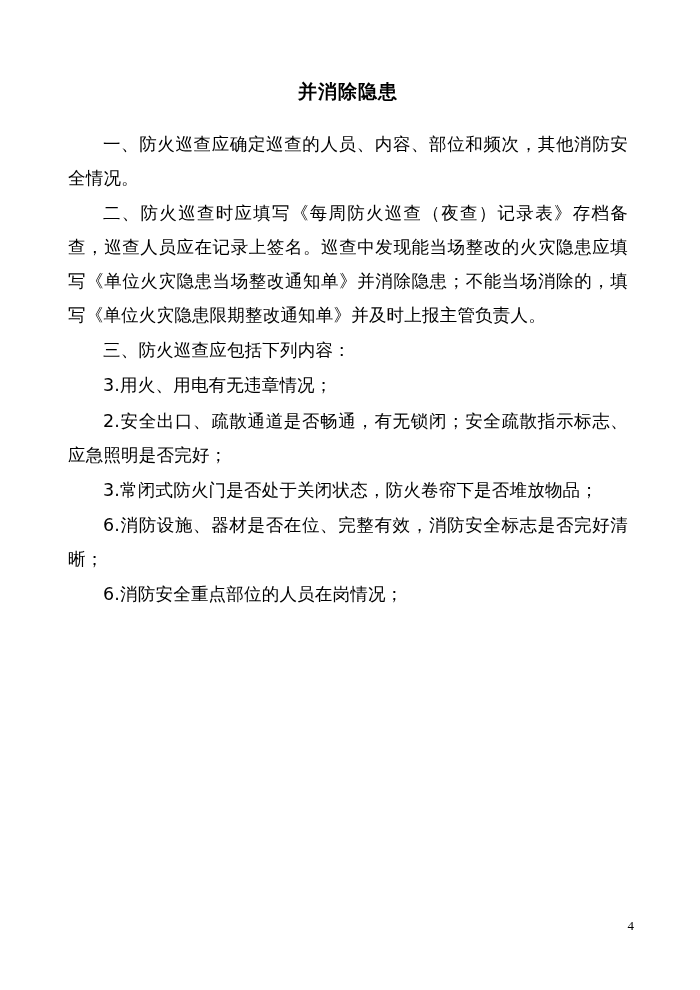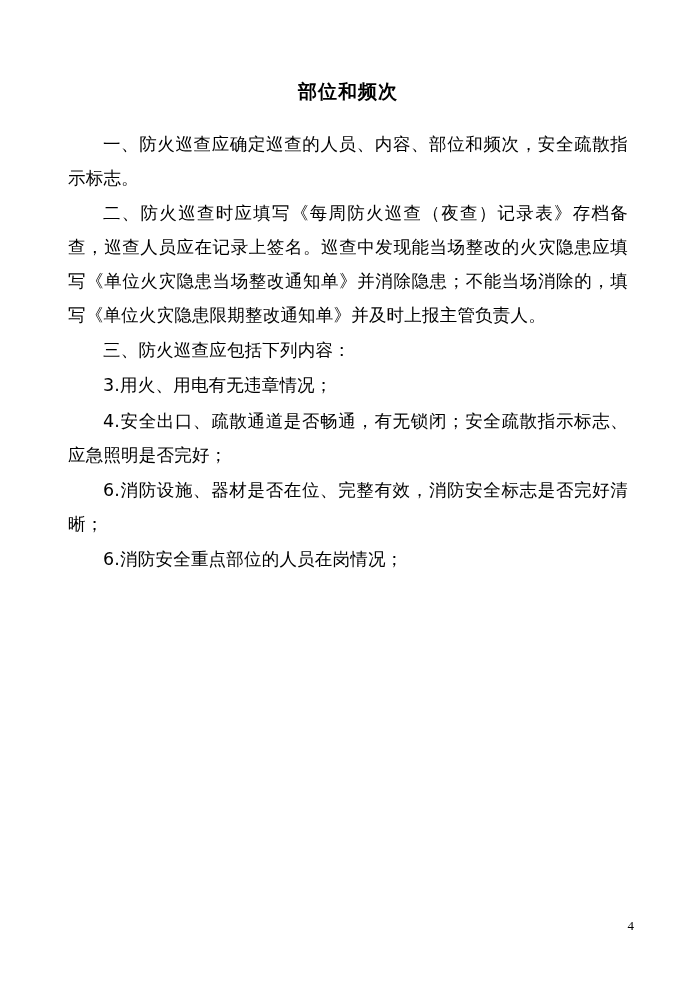--- a/index.html
+++ b/index.html
@@ -50,24 +50,25 @@
     font-size: 13px;
     font-family: "Liberation Serif", serif;
     color: #000;
   }
 </style>
 </head>
 <body>
 
 <div class="page">
 
-  <h1 class="doc-title">部位和频次</h1>
+  <h1 class="doc-title">并消除隐患</h1>
 
-  <p class="para indent">一、防火巡查应确定巡查的人员、内容、部位和频次，安全疏散指示标志。</p>
+  <p class="para indent">一、防火巡查应确定巡查的人员、内容、部位和频次，其他消防安全情况。</p>
   <p class="para indent">二、防火巡查时应填写《每周防火巡查（夜查）记录表》存档备查，巡查人员应在记录上签名。巡查中发现能当场整改的火灾隐患应填写《单位火灾隐患当场整改通知单》并消除隐患；不能当场消除的，填写《单位火灾隐患限期整改通知单》并及时上报主管负责人。</p>
   <p class="para indent">三、防火巡查应包括下列内容：</p>
   <p class="para indent">3.用火、用电有无违章情况；</p>
-  <p class="para indent">4.安全出口、疏散通道是否畅通，有无锁闭；安全疏散指示标志、应急照明是否完好；</p>
+  <p class="para indent">2.安全出口、疏散通道是否畅通，有无锁闭；安全疏散指示标志、应急照明是否完好；</p>
+  <p class="para indent">3.常闭式防火门是否处于关闭状态，防火卷帘下是否堆放物品；</p>
   <p class="para indent">6.消防设施、器材是否在位、完整有效，消防安全标志是否完好清晰；</p>
   <p class="para indent">6.消防安全重点部位的人员在岗情况；</p>
 
   <div class="page-number">4</div>
 </div>
 
 </body></html>

